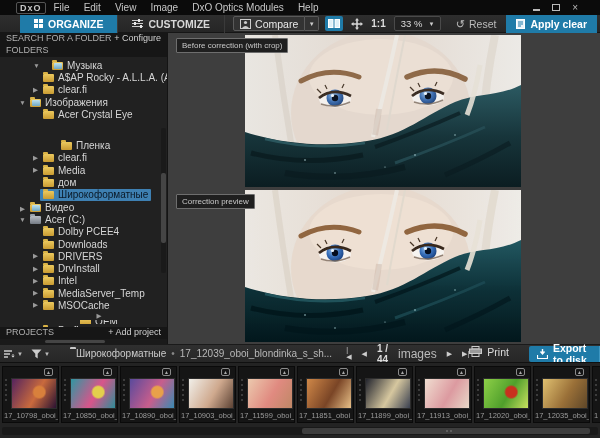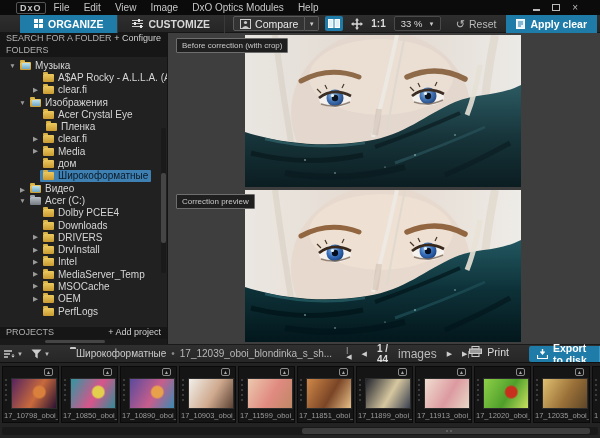--- a/index.html
+++ b/index.html
@@ -273,21 +273,21 @@
 
     <div class="sidebar">
       <div class="side-hdr">
         <span>SEARCH FOR A FOLDER</span>
         <span class="rt">+ Configure</span>
       </div>
       <div class="side-hdr">
         <span>FOLDERS</span>
       </div>
       <div class="tree" id="tree">
-          <div class="tree-row" style="padding-left: 8px;">
+          <div class="tree-row" style="padding-left: 32px; gap: 8px;">
             <span class="expander">▼</span>
             <span class="row-hl">
               <span class="ficon music"></span>
               <span>Музыка</span>
             </span>
           </div>
           <div class="tree-row" style="padding-left: 31px;">
             <span class="expander"></span>
             <span class="row-hl">
               <span class="ficon folder"></span>
@@ -308,21 +308,21 @@
               <span>Изображения</span>
             </span>
           </div>
           <div class="tree-row" style="padding-left: 31px;">
             <span class="expander"></span>
             <span class="row-hl">
               <span class="ficon folder"></span>
               <span>Acer Crystal Eye</span>
             </span>
           </div>
-          <div class="tree-row" style="padding-left: 34px;">
+          <div class="tree-row" style="padding-left: 49px; margin-top: 19px;">
             <span class="expander"></span>
             <span class="row-hl">
               <span class="ficon folder"></span>
               <span>Пленка</span>
             </span>
           </div>
           <div class="tree-row" style="padding-left: 31px;">
             <span class="expander">▶</span>
             <span class="row-hl">
               <span class="ficon folder"></span>
@@ -406,21 +406,21 @@
               <span>MediaServer_Temp</span>
             </span>
           </div>
           <div class="tree-row" style="padding-left: 31px;">
             <span class="expander">▶</span>
             <span class="row-hl">
               <span class="ficon folder"></span>
               <span>MSOCache</span>
             </span>
           </div>
-          <div class="tree-row" style="padding-left: 31px;">
+          <div class="tree-row" style="padding-left: 31px; flex-direction: column;">
             <span class="expander">▶</span>
             <span class="row-hl">
               <span class="ficon folder"></span>
               <span>OEM</span>
             </span>
           </div>
           <div class="tree-row" style="padding-left: 31px;">
             <span class="expander"></span>
             <span class="row-hl">
               <span class="ficon folder"></span>

